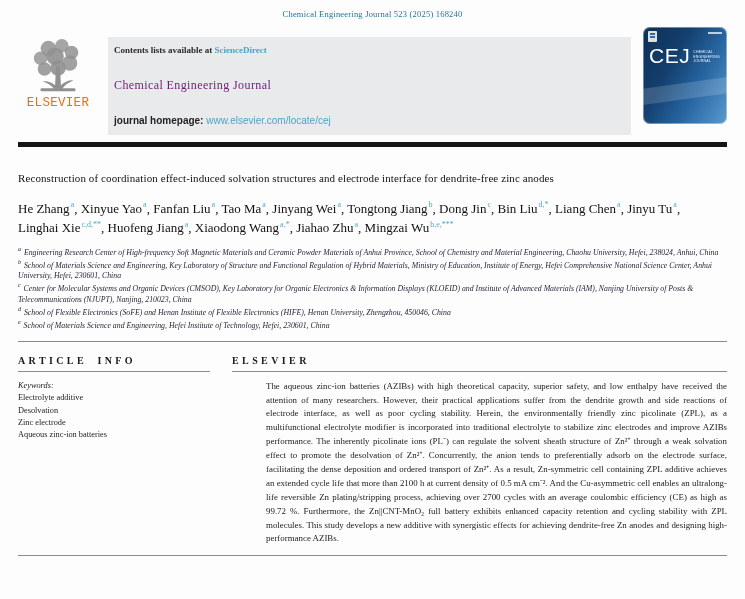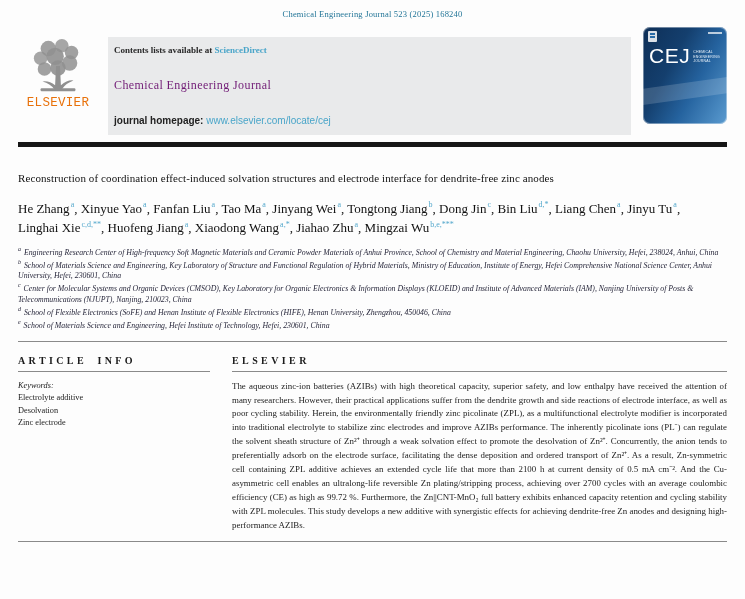--- a/index.html
+++ b/index.html
@@ -92,21 +92,21 @@
   .col-left { width: 192px; flex: 0 0 192px; }
   .col-right { flex: 1; margin-left: 22px; }
   .sec-head {
     font-size: 10px; font-weight: bold; letter-spacing: 0.34em; word-spacing: 0.45em;
     color: #1a1a1a;
   }
   .sec-rule { border-top: 1px solid #8a8a8a; margin-top: 5px; margin-bottom: 8px; }
   .kw-label { font-style: italic; font-size: 8.3px; line-height: 1.5; color: #222; }
   .keyword { font-size: 8.3px; line-height: 1.5; color: #222; }
   .abstract-text {
-    font-size: 8.9px; line-height: 1.56; text-align: justify; color: #1c1c1c;
+    font-size: 8.9px; line-height: 1.56; text-align: justify; color: #1c1c1c; margin-left: 34px;
   }
   .bottom-rule { margin-top: 9px; }
 </style>
 </head>
 <body>
 
 <div class="page">
 
   <div class="citation">Chemical Engineering Journal 523 (2025) 168240</div>
 
@@ -167,20 +167,21 @@
 
   <div class="columns">
     <div class="col-left">
       <div class="sec-head">ARTICLE INFO</div>
       <div class="sec-rule"></div>
       <div class="kw-label">Keywords:</div>
       <div id="keywords">
           <div class="keyword">Electrolyte additive</div>
           <div class="keyword">Desolvation</div>
           <div class="keyword">Zinc electrode</div>
+          <div class="keyword">Aqueous zinc-ion batteries</div>
         </div>
     </div>
     <div class="col-right">
       <div class="sec-head">ELSEVIER</div>
       <div class="sec-rule"></div>
       <p class="abstract-text">The aqueous zinc-ion batteries (AZIBs) with high theoretical capacity, superior safety, and low enthalpy have received the attention of many researchers. However, their practical applications suffer from the dendrite growth and side reactions of electrode interface, as well as poor cycling stability. Herein, the environmentally friendly zinc picolinate (ZPL), as a multifunctional electrolyte modifier is incorporated into traditional electrolyte to stabilize zinc electrodes and improve AZIBs performance. The inherently picolinate ions (PL⁻) can regulate the solvent sheath structure of Zn²⁺ through a weak solvation effect to promote the desolvation of Zn²⁺. Concurrently, the anion tends to preferentially adsorb on the electrode surface, facilitating the dense deposition and ordered transport of Zn²⁺. As a result, Zn-symmetric cell containing ZPL additive achieves an extended cycle life that more than 2100 h at current density of 0.5 mA cm⁻². And the Cu-asymmetric cell enables an ultralong-life reversible Zn plating/stripping process, achieving over 2700 cycles with an average coulombic efficiency (CE) as high as 99.72 %. Furthermore, the Zn||CNT-MnO₂ full battery exhibits enhanced capacity retention and cycling stability with ZPL molecules. This study develops a new additive with synergistic effects for achieving dendrite-free Zn anodes and designing high-performance AZIBs.</p>
     </div>
   </div>
 
   <hr class="rule bottom-rule">

